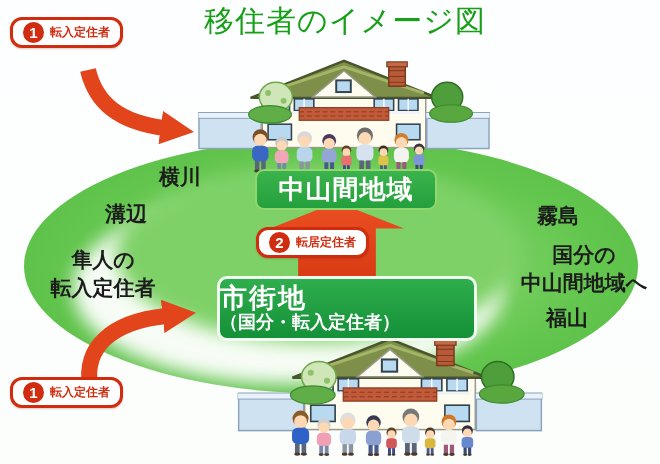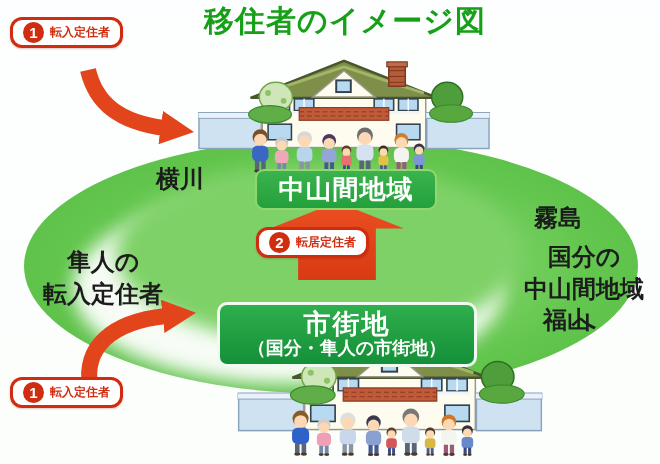--- a/index.html
+++ b/index.html
@@ -2,51 +2,51 @@
 <html><head>
 <meta charset="utf-8">
 <style>
   html,body{margin:0;padding:0;}
   body{font-family:"Liberation Sans","DejaVu Sans",sans-serif;background:#fff;}
   .canvas{position:relative;width:660px;height:464px;overflow:hidden;
           background:linear-gradient(180deg,#fdfeff 0%,#fcfefc 100%);}
   .abs{position:absolute;}
 
   .title{left:160px;top:1px;width:370px;text-align:center;z-index:4;
-         font-size:30px;font-weight:bold;color:#17a017;letter-spacing:1px;}
+         font-size:30px;font-weight:normal;color:#17a017;letter-spacing:1px;}
 
   
   .oval{left:24px;top:138px;width:614px;height:256px;border-radius:50%;z-index:1;overflow:hidden;
         background:radial-gradient(closest-side,#8edd78 0%,#79d163 55%,#63c64e 85%,#5fc24a 100%);}
   .swoosh-white{position:absolute;left:8%;top:22%;width:70%;height:74%;border-radius:50%;
         background:#ffffff;opacity:.95;filter:blur(9px);}
   .swoosh-green{position:absolute;left:15%;top:10%;width:66%;height:70%;border-radius:50%;
         background:#7ed167;filter:blur(9px);}
 
   
   .badge{display:flex;align-items:center;gap:6px;background:#fff;border:3px solid #d02c10;
          border-radius:12px;padding:2px 10px;z-index:6;box-shadow:0 1px 2px rgba(120,40,20,.25);}
   .badge-label{font-size:12px;font-weight:bold;color:#d02c10;white-space:nowrap;}
   .num{width:21px;height:21px;border-radius:50%;background:#d02c10;color:#fff;flex:0 0 auto;
        font-size:15px;font-weight:bold;display:flex;align-items:center;justify-content:center;}
 
   .dest{z-index:6;text-align:center;font-size:21px;font-weight:bold;color:#16a016;white-space:nowrap;}
 
   
-  .place{z-index:4;text-align:center;font-size:24px;font-weight:bold;color:#1c1c1c;
+  .place{z-index:4;text-align:center;font-size:21px;font-weight:bold;color:#1c1c1c;
          line-height:1.35;white-space:pre-line;}
 
   
   .rural-label{left:255px;top:169px;width:178px;height:37px;z-index:5;border-radius:9px;
          background:linear-gradient(180deg,#3cb34c,#23a03c);border:2px solid #90d86e;
          display:flex;align-items:center;justify-content:center;
          color:#fff;font-size:26px;font-weight:bold;letter-spacing:1px;}
   .city-box{left:217px;top:276px;width:254px;height:59px;z-index:5;border-radius:10px;
          background:linear-gradient(180deg,#2fae4d,#149038);border:3px solid #f0faf0;
-         display:flex;flex-direction:column;align-items:center;justify-content:center;color:#fff;margin-top:26px;}
+         display:flex;flex-direction:column;align-items:flex-start;justify-content:center;color:#fff;}
   .city-main{font-size:27px;font-weight:bold;line-height:1.05;letter-spacing:2px;}
   .city-sub{font-size:18px;font-weight:bold;line-height:1.1;}
 
   
   .block-arrow{left:270px;top:202px;width:134px;height:78px;z-index:3;
          background:linear-gradient(180deg,#ea4f22,#d93a12);
          clip-path:polygon(50% 0,100% 34%,79% 34%,79% 100%,21% 100%,21% 34%,0 34%);}
 
   .center-badge{left:256px;top:227px;}
   .badge-top-left{left:10px;top:17px;}
@@ -165,39 +165,40 @@
       <use href="#sym-person" x="182" y="95" width="15" height="29" style="--hair:#4a3828;--shirt:#d8b840;--pants:#4a5a8c"></use>
       <use href="#sym-person" x="197" y="82" width="22" height="42" style="--hair:#d07828;--shirt:#f5f5f0;--pants:#9a5a78"></use>
       <use href="#sym-person" x="218" y="93" width="16.3" height="31" style="--hair:#30303e;--shirt:#6888cc;--pants:#39497c"></use>
     </g>
   </svg>
 
   <div class="abs rural-label">中山間地域</div>
 
   <div class="abs city-box">
     <div class="city-main">市街地</div>
-    <div class="city-sub">（国分・隼人の市街地）</div>
+    <div class="city-sub">（国分・転入定住者）</div>
   </div>
 
   <div class="abs badge badge-top-left">
     <span class="num">1</span>
     <span class="badge-label">転入定住者</span>
   </div>
 
   <div class="abs badge center-badge">
     <span class="num">2</span>
     <span class="badge-label">転居定住者</span>
   </div>
 
   <div class="abs badge badge-bottom-left">
     <span class="num">1</span>
     <span class="badge-label">転入定住者</span>
   </div>
 
   <div class="abs place" style="left:138px;top:163px;width:84px">横川</div>
+  <div class="abs place" style="left:84px;top:200px;width:84px">溝辺</div>
   <div class="abs place" style="left:30px;top:246px;width:146px">隼人の
 転入定住者</div>
   <div class="abs place" style="left:516px;top:202px;width:84px">霧島</div>
   <div class="abs place" style="left:514px;top:241px;width:140px">国分の
 中山間地域へ</div>
   <div class="abs place" style="left:524px;top:304px;width:86px">福山</div>
 
 </div>
 
 </body></html>

